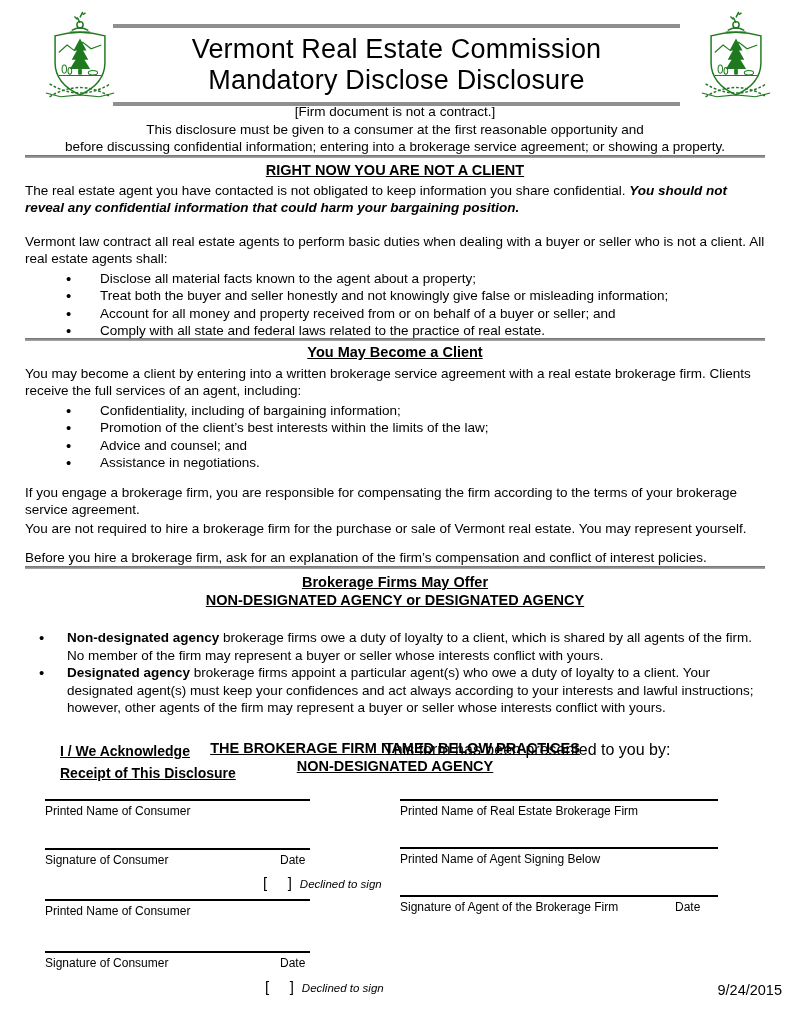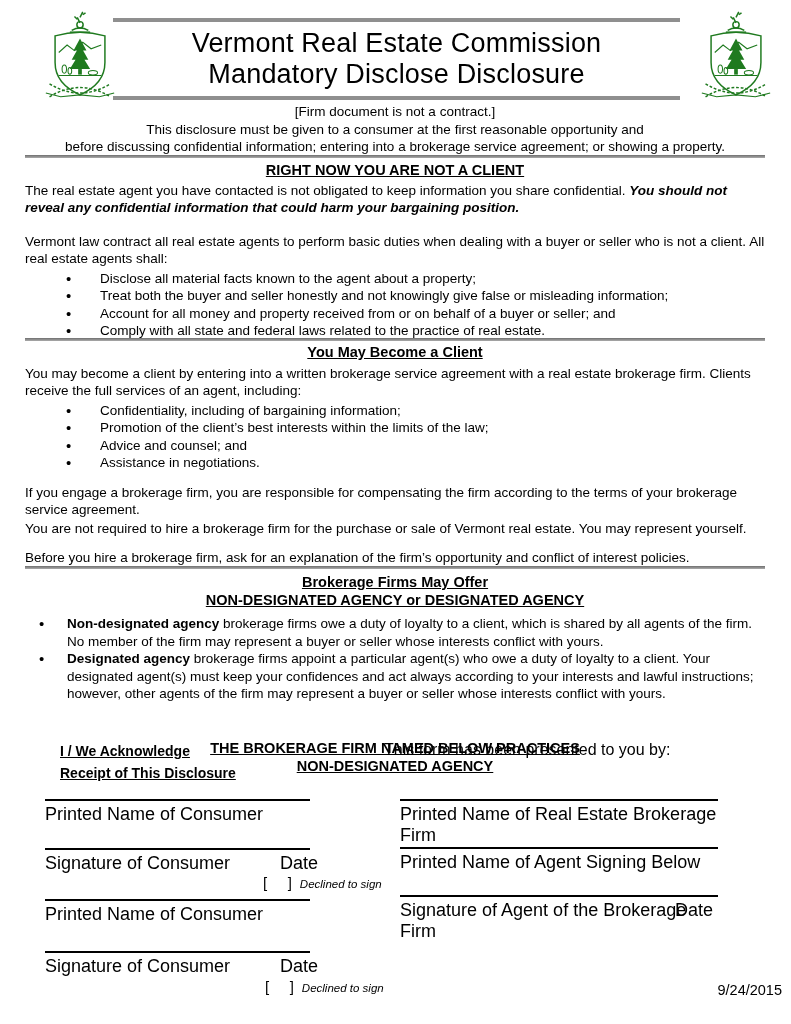--- a/index.html
+++ b/index.html
@@ -4,21 +4,21 @@
 <style>
   html,body{margin:0;padding:0;background:#ffffff;}
   body{width:791px;height:1024px;font-family:"Liberation Sans",sans-serif;color:#000;}
   .page{position:relative;width:791px;height:1024px;overflow:hidden;background:#fff;}
 
   
   .header{position:absolute;top:8px;left:0;width:791px;height:96px;}
   .seal{position:absolute;top:2px;width:88px;height:96px;}
   .seal.left{left:36px;}
   .seal.right{left:692px;}
-  .title-block{position:absolute;left:113px;top:10px;width:567px;text-align:center;}
+  .title-block{position:absolute;left:113px;top:16px;width:567px;text-align:center;}
   .hbar{height:4px;background:#8f8f8f;}
   .title-line{font-size:27px;line-height:31px;letter-spacing:.2px;}
   .title-block .hbar.top{margin-bottom:6px;}
   .title-block .hbar.bottom{margin-top:6px;}
   .intro{position:absolute;top:103px;left:25px;width:740px;font-size:13.5px;line-height:17.5px;text-align:center;}
   .divider{position:absolute;left:25px;width:740px;height:3px;background:linear-gradient(#6f6f6f,#ababab);}
   .section{position:absolute;left:25px;width:740px;font-size:13.5px;line-height:17.5px;}
   .sec-heading{font-weight:bold;text-decoration:underline;text-align:center;font-size:14.5px;margin:0 0 3px 0;}
   .sec-heading.tight{margin:0;}
   p.para{margin:0;}
@@ -29,21 +29,21 @@
   ul.bullets{list-style:none;margin:2px 0 0 0;padding:0;}
   ul.bullets li{position:relative;padding-left:75px;margin:0;}
   ul.bullets li::before{content:"\2022";position:absolute;left:41px;top:0;font-size:15px;}
   ul.bullets.wide li{padding-left:42px;}
   ul.bullets.wide li::before{left:14px;}
 
   
   .sig-head-left{position:absolute;left:60px;top:740px;width:280px;text-align:left;
     font-weight:bold;text-decoration:underline;font-size:14px;line-height:22px;}
   .sig-head-right{position:absolute;left:384px;top:741px;width:340px;font-size:16px;}
-  .field{position:absolute;border-top:2px solid #000;padding-top:3px;font-size:18px;}
+  .field{position:absolute;border-top:2px solid #000;padding-top:3px;font-size:12px;}
   .field.lcol{left:45px;width:265px;}
   .field.rcol{left:400px;width:318px;}
   .date-tag{position:absolute;top:3px;}
   .declined{position:absolute;font-size:13px;}
   .declined .brk{font-size:15px;letter-spacing:2px;}
   .declined .dtxt{font-style:italic;font-size:11.5px;margin-left:6px;}
   .rev-date{position:absolute;left:690px;top:982px;width:92px;text-align:right;font-size:14.5px;}
 </style>
 </head>
 <body>
@@ -121,29 +121,29 @@
     <div class="sec-heading">You May Become a Client</div>
     <p class="para">You may become a client by entering into a written brokerage service agreement with a real estate brokerage firm.  Clients receive the full services of an agent, including:</p>
     <ul class="bullets">
       <li>Confidentiality, including of bargaining information;</li>
       <li>Promotion of the client’s best interests within the limits of the law;</li>
       <li>Advice and counsel; and</li>
       <li>Assistance in negotiations.</li>
     </ul>
     <p class="para gap2">If you engage a brokerage firm, you are responsible for compensating the firm according to the terms of your brokerage service agreement.</p>
     <p class="para" style="margin-top:1px;">You are not required to hire a brokerage firm for the purchase or sale of Vermont real estate.  You may represent yourself.</p>
-    <p class="para gap2">Before you hire a brokerage firm, ask for an explanation of the firm’s opportunity and conflict of interest policies.</p>
+    <p class="para gap2">Before you hire a brokerage firm, ask for an explanation of the firm’s compensation and conflict of interest policies.</p>
   </div>
 
   <div class="divider" style="top:566px;"></div>
 
   <div class="section" style="top:574px;">
     <div class="sec-heading tight">Brokerage Firms May Offer</div>
     <div class="sec-heading">NON-DESIGNATED AGENCY or DESIGNATED AGENCY</div>
-    <ul class="bullets wide" style="margin-top:6px;">
+    <ul class="bullets wide" style="margin-top:20px;">
       <li><span class="b">Non-designated agency</span><span> brokerage firms owe a duty of loyalty to a client, which is shared by all agents of the firm.  No member of the firm may represent a buyer or seller whose interests conflict with yours.</span></li>
       <li><span class="b">Designated agency</span><span> brokerage firms appoint a particular agent(s) who owe a duty of loyalty to a client.  Your designated agent(s) must keep your confidences and act always according to your interests and lawful instructions; however, other agents of the firm may represent a buyer or seller whose interests conflict with yours.</span></li>
     </ul>
   </div>
 
   <div class="section" style="top:740px;">
     <div class="sec-heading tight">THE BROKERAGE FIRM NAMED BELOW PRACTICES</div>
     <div class="sec-heading tight">NON-DESIGNATED AGENCY</div>
   </div>
 

